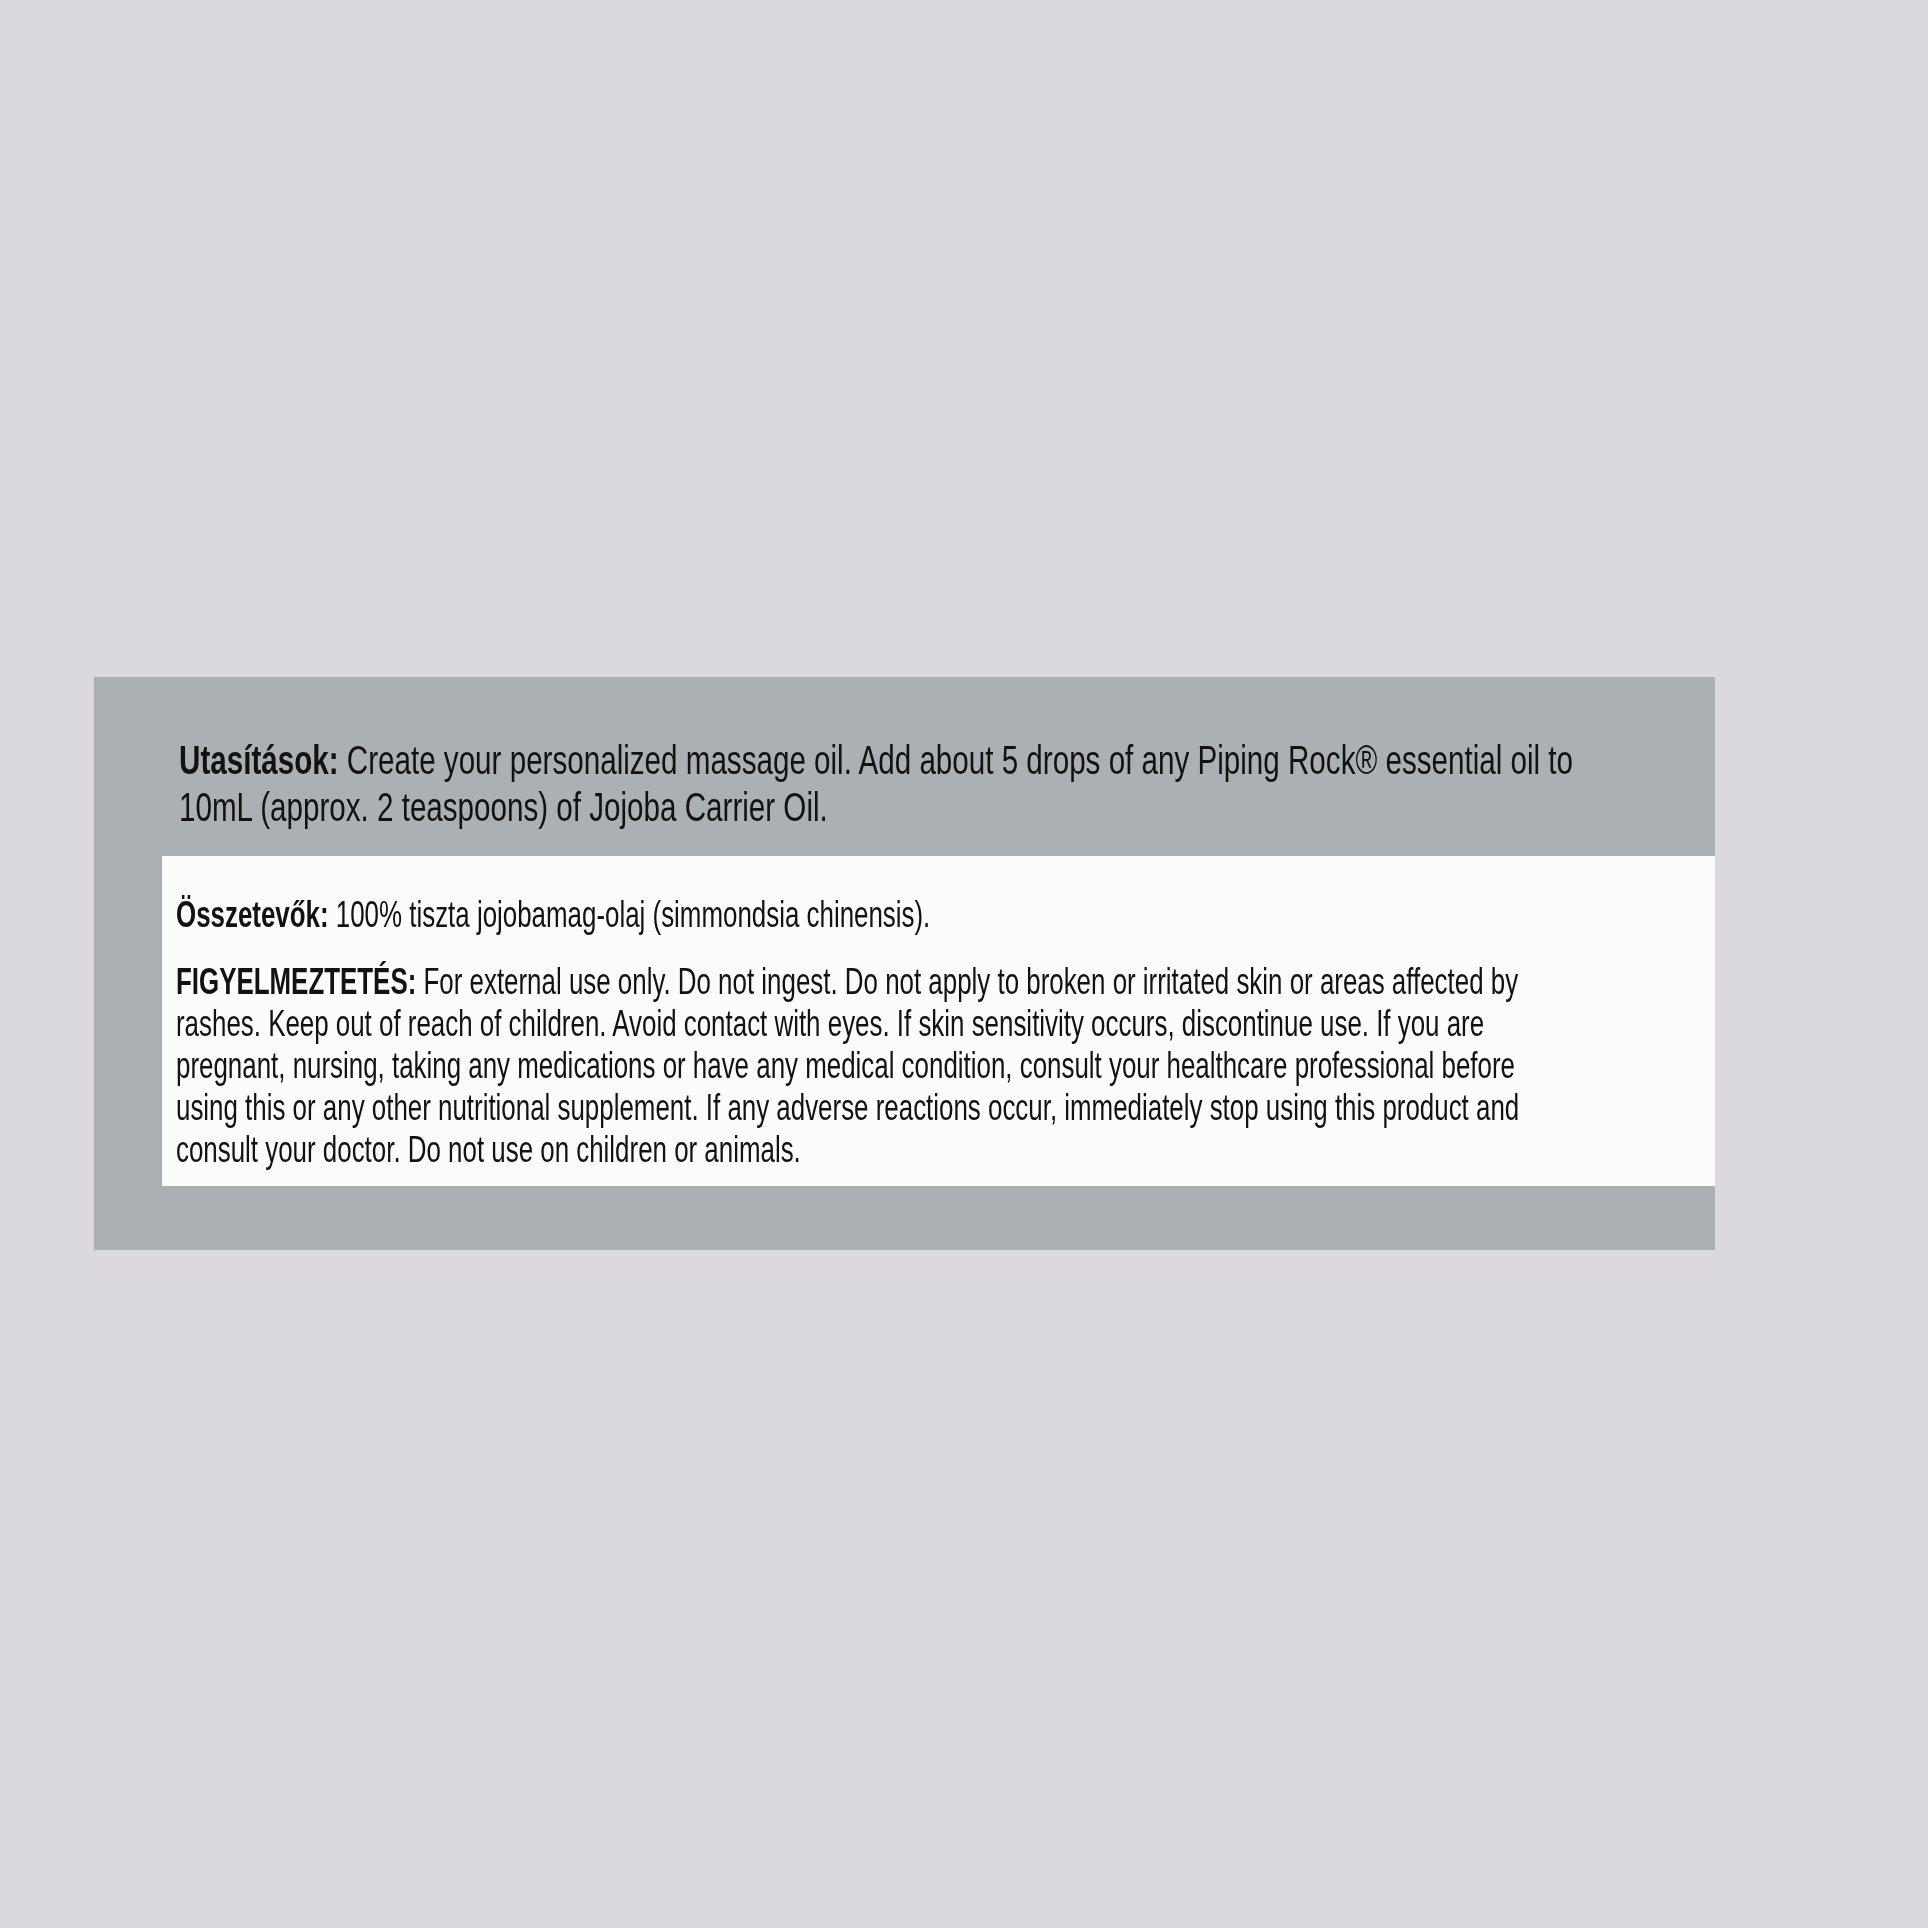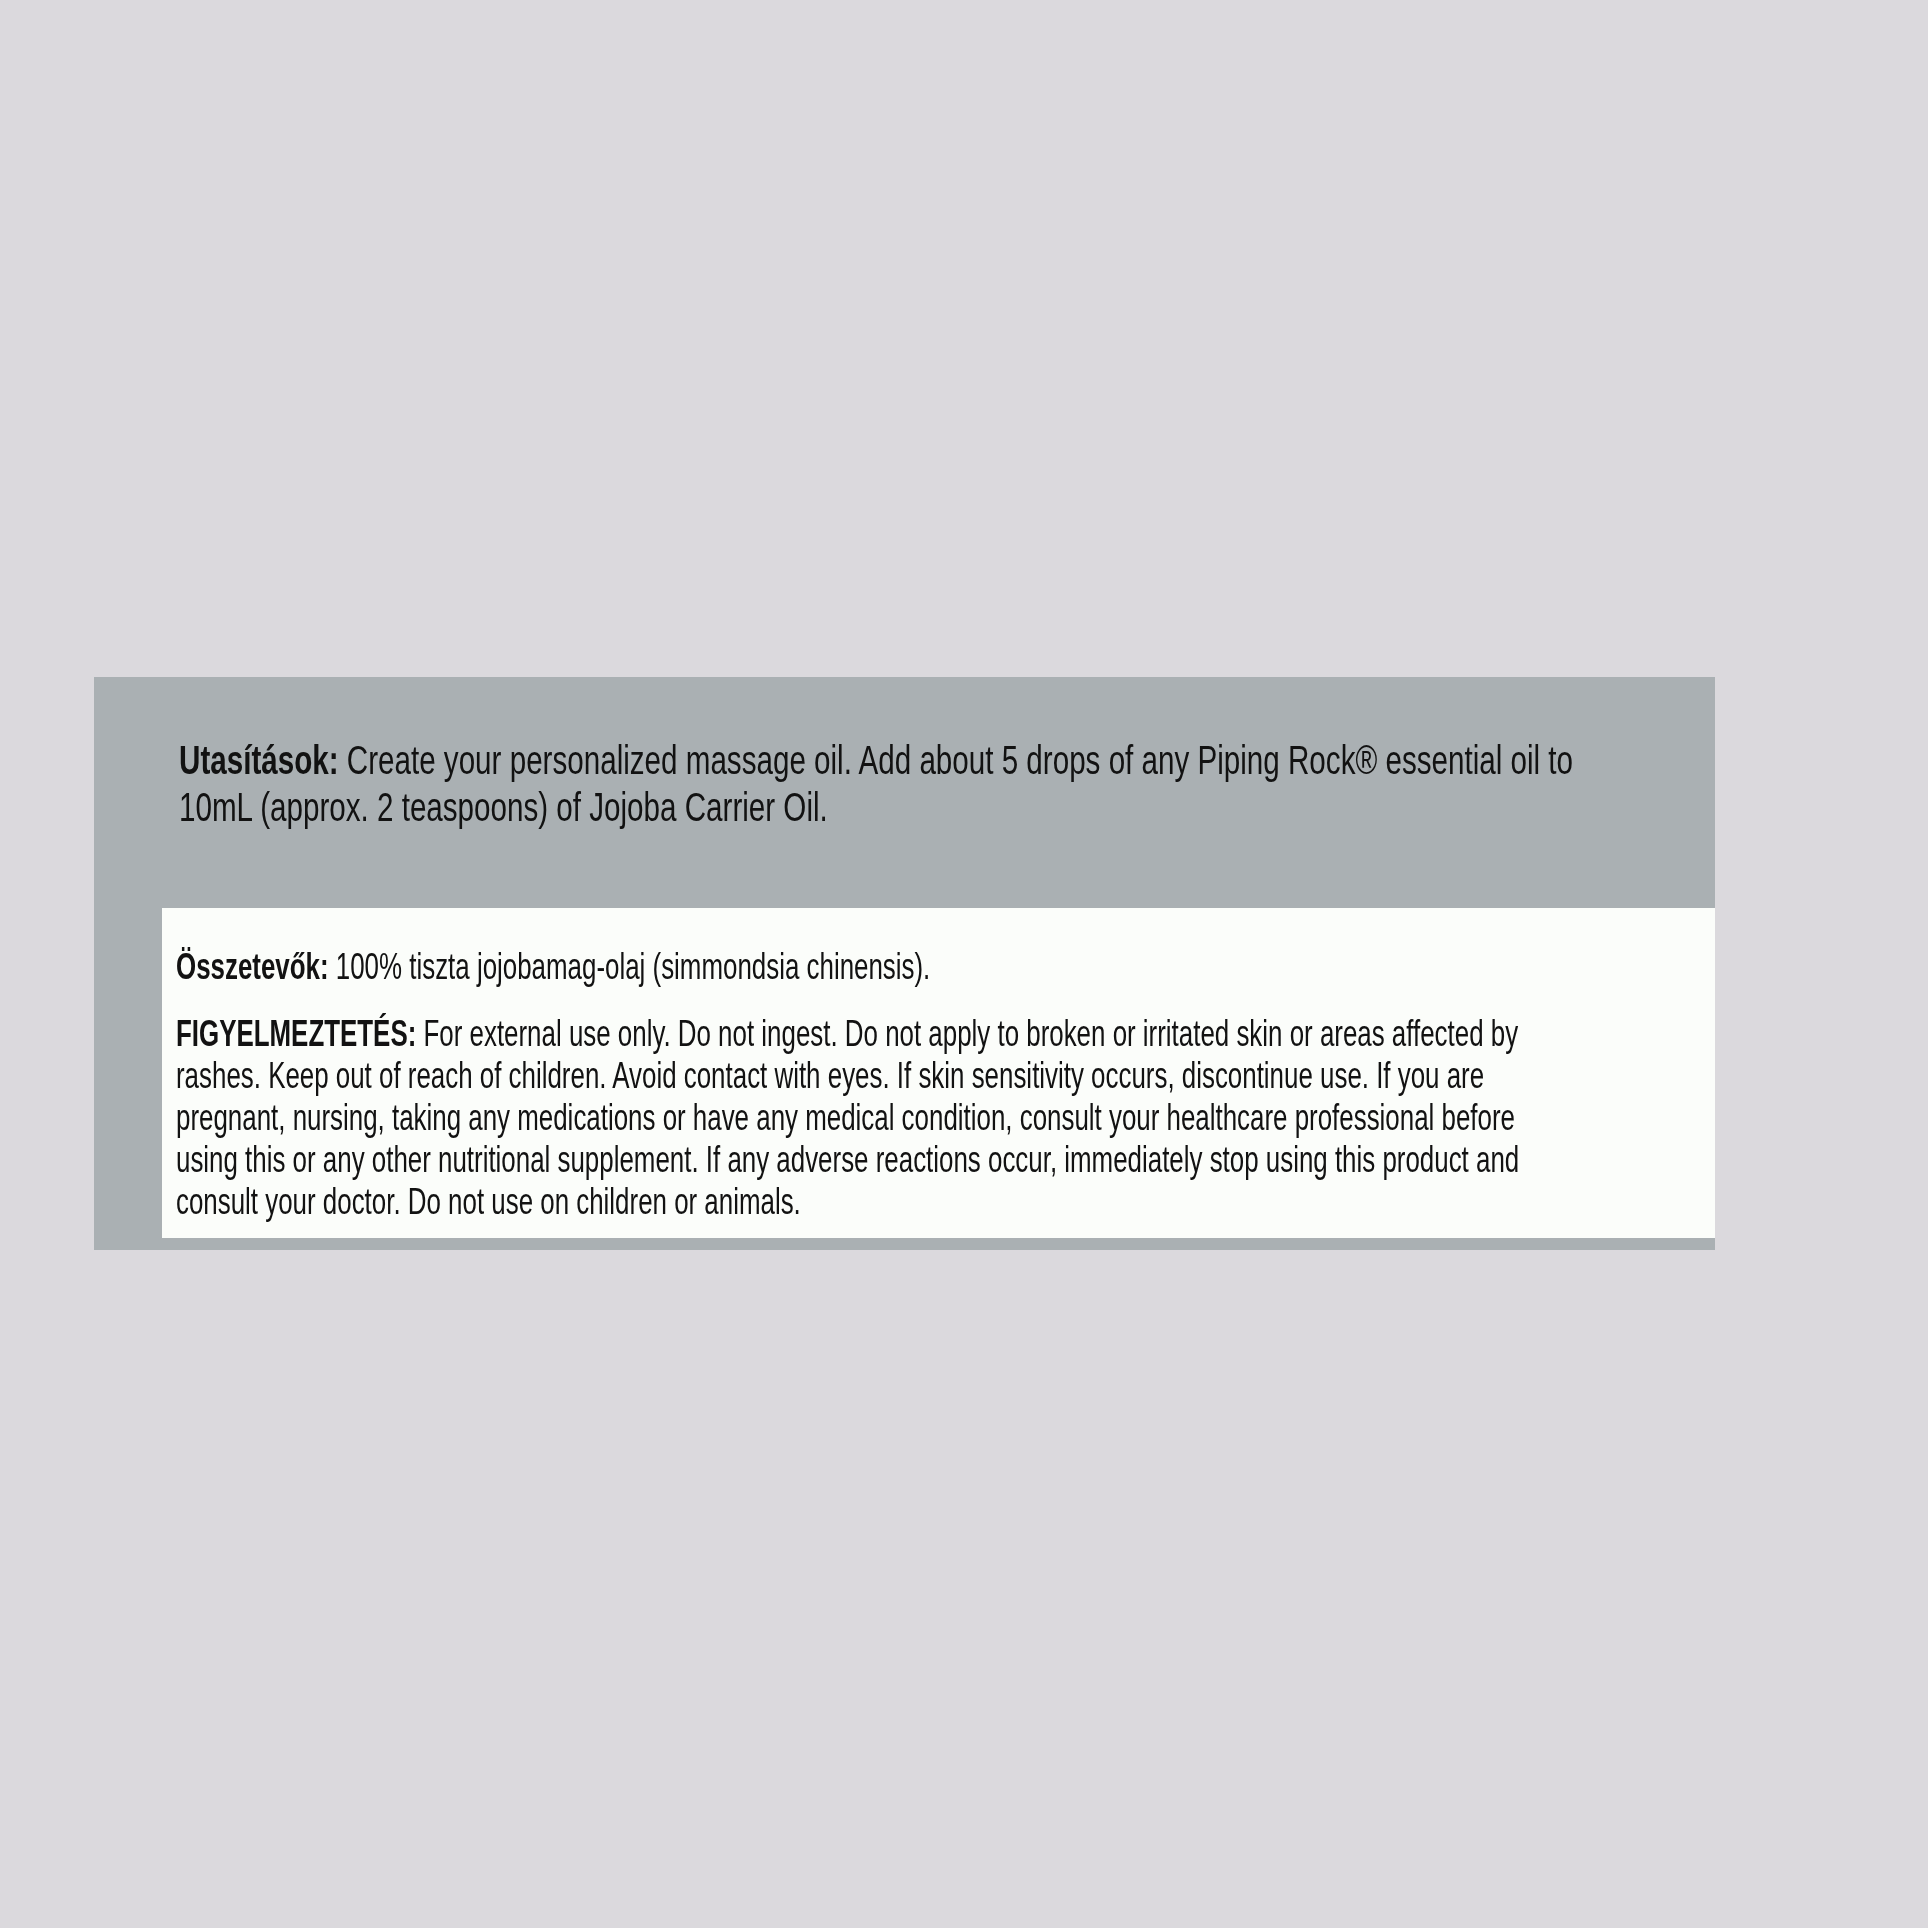--- a/index.html
+++ b/index.html
@@ -37,21 +37,21 @@
     top: 737px;
     width: 2166px;
     font-size: 40px;
     line-height: 47px;
     transform: scaleX(0.74);
     letter-spacing: 0px;
   }
   .whitebox {
     position: absolute;
     left: 162px;
-    top: 908px;
+    top: 856px;
     width: 1604px;
     height: 330px;
     background: #fbfdfa;
   }
   .ingredients {
     left: 14px;
     top: 38px;
     width: 2260px;
     font-size: 37px;
     line-height: 42px;

